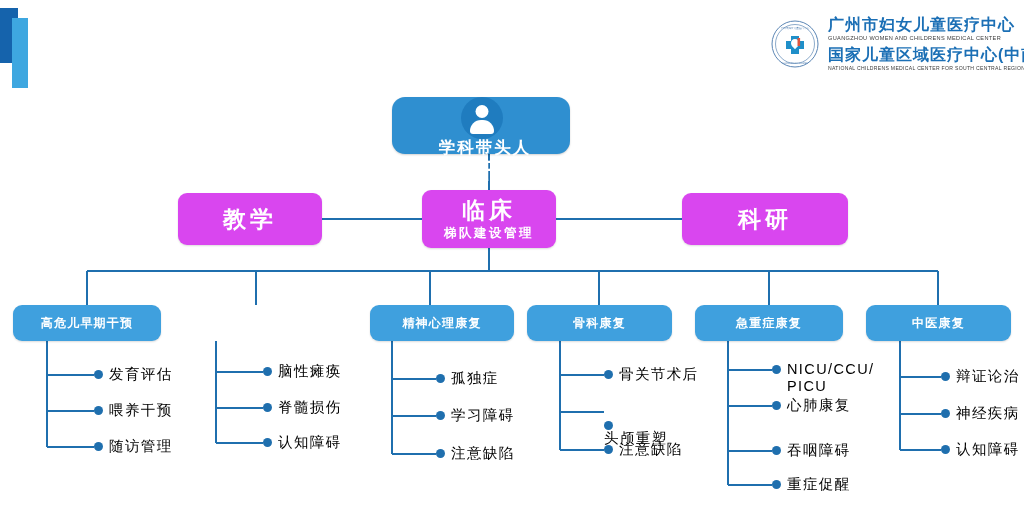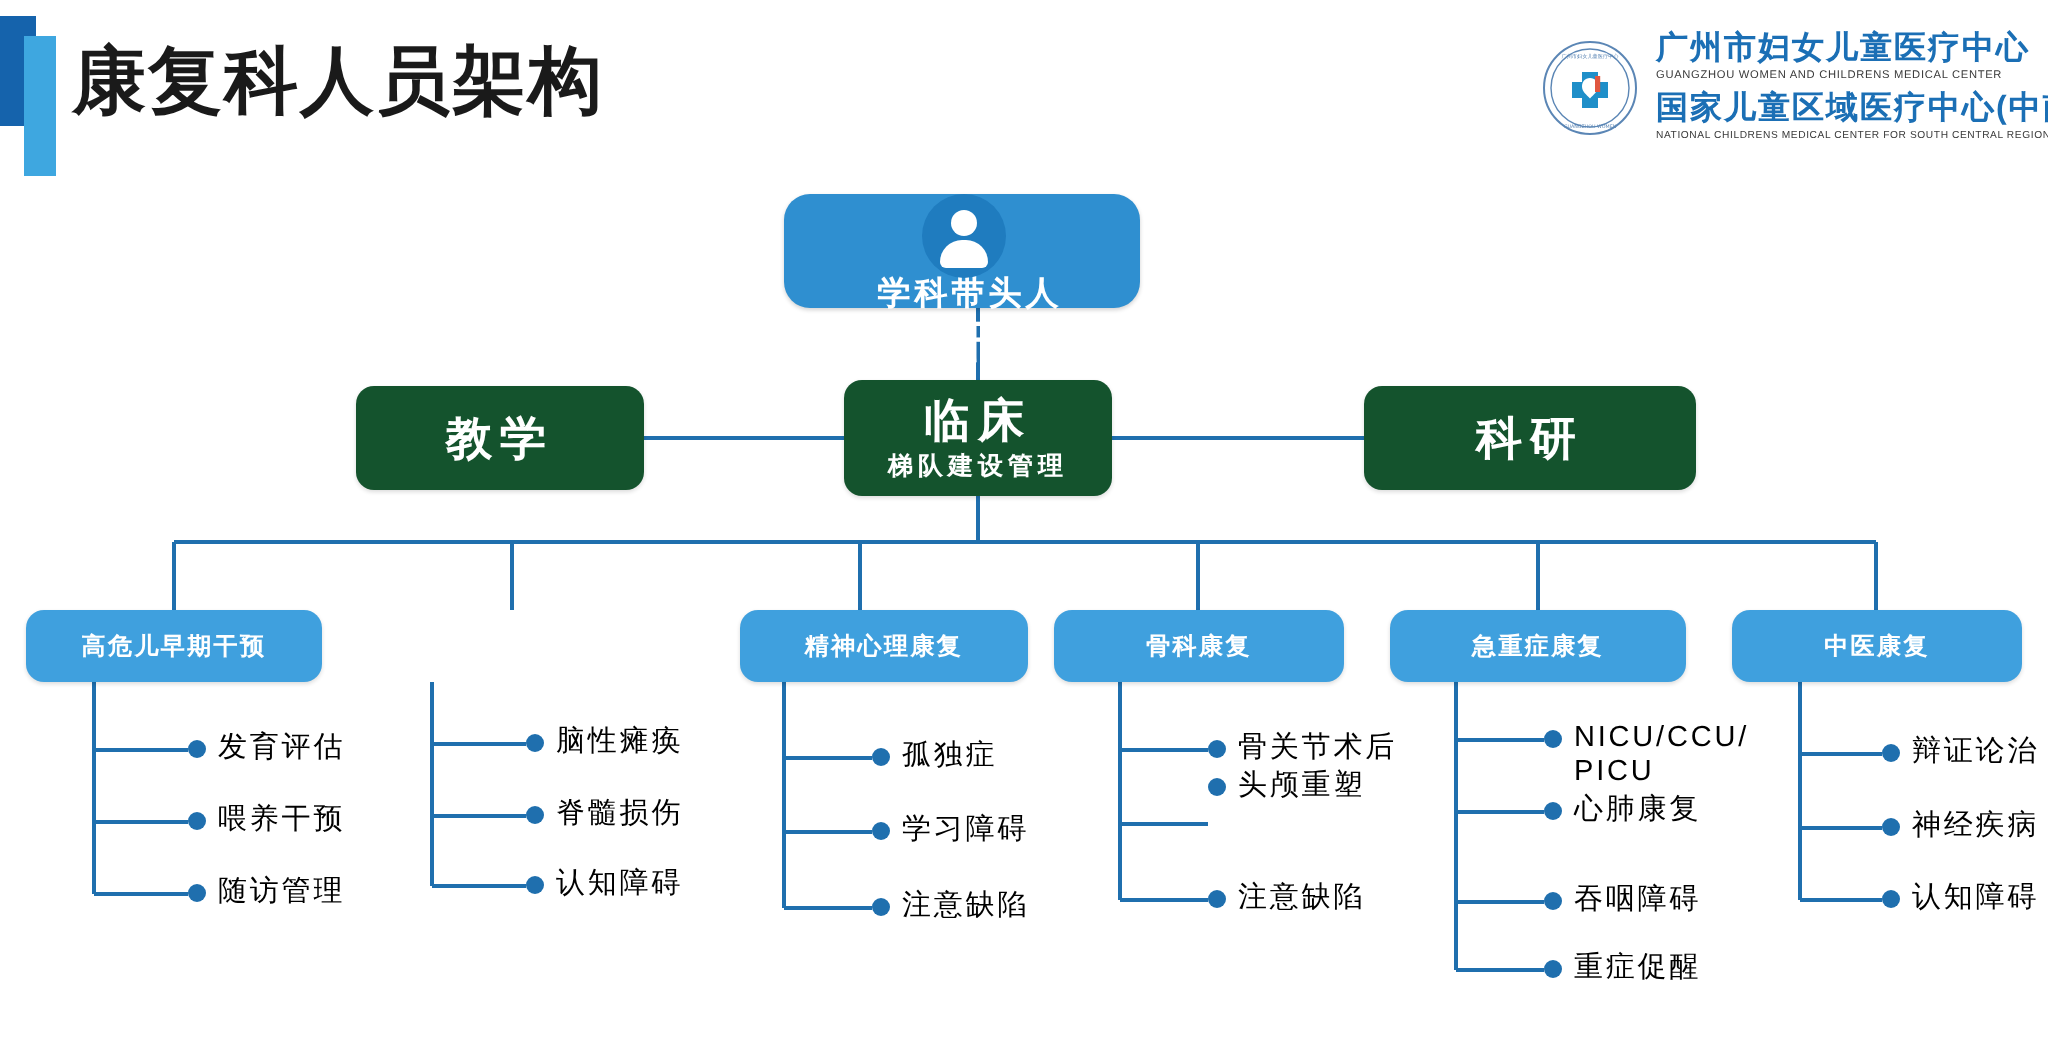--- a/index.html
+++ b/index.html
@@ -48,21 +48,21 @@
     position:relative;flex:0 0 42px;margin-right:7px;
   }
   .avatar::before{content:"";position:absolute;left:50%;top:8px;transform:translateX(-50%);
     width:13px;height:13px;border-radius:50%;background:#fff;}
   .avatar::after{content:"";position:absolute;left:50%;top:23px;transform:translateX(-50%);
     width:24px;height:14px;background:#fff;border-radius:11px 11px 3px 3px;}
   .leader-txt{display:flex;flex-direction:column;align-items:center;line-height:1;}
   .leader-role{font-size:16.5px;font-weight:bold;letter-spacing:2px;margin-bottom:4px;}
   .leader-name{font-size:22px;font-weight:bold;letter-spacing:2px;}
 
-  .lvl2{background:#14532d;border-radius:9px;box-shadow:0 1px 2px rgba(0,0,0,.14);}
+  .lvl2{background:#d946ef;border-radius:9px;box-shadow:0 1px 2px rgba(0,0,0,.14);}
   .n-teach{left:178px;top:193px;width:144px;height:52px;}
   .n-clin {left:422px;top:190px;width:134px;height:58px;}
   .n-res  {left:682px;top:193px;width:166px;height:52px;}
   .lvl2-main{font-size:23px;font-weight:bold;letter-spacing:4px;line-height:1.05;}
   .clin-main{font-size:23px;font-weight:bold;letter-spacing:4px;line-height:1.05;}
   .clin-sub{font-size:12.5px;font-weight:bold;letter-spacing:2.5px;margin-top:5px;line-height:1;}
 
   .cat{
     background:#3fa0de;border-radius:9px;height:36px;top:305px;
     box-shadow:0 1px 2px rgba(0,0,0,.14);
@@ -86,21 +86,20 @@
     flex:0 0 9px;margin-right:6px;margin-top:4px;
   }
 </style>
 </head>
 <body>
 
 <div class="stage">
 
   <div class="accent-dark"></div>
   <div class="accent-light"></div>
-  <div class="page-title">康复科人员架构</div>
 
   <div class="logo-wrap">
     <div class="logo-mark">
       <svg width="50" height="50" viewBox="0 0 50 50" aria-hidden="true">
         <circle cx="25" cy="25" r="23" fill="none" stroke="#5b86b5" stroke-width="1"></circle>
         <circle cx="25" cy="25" r="19.5" fill="none" stroke="#5b86b5" stroke-width="0.7"></circle>
         <path d="M21 17h8v5h5v8h-5v5h-8v-5h-5v-8h5z" fill="#1f8fc9"></path>
         <path d="M25 20c2.6 0 4 1.9 4 4.2 0 2.6-2.2 4-4 6-1.8-2-4-3.4-4-6 0-2.3 1.4-4.2 4-4.2z" fill="#ffffff"></path>
         <rect x="27.5" y="19" width="2.6" height="8" fill="#e0563f"></rect>
         <text x="25" y="10" font-size="2.6" fill="#5b86b5" text-anchor="middle" font-family="DejaVu Sans, sans-serif">广州市妇女儿童医疗中心</text>
@@ -239,21 +238,21 @@
   </div>
   <div class="leaf" style="left:436px;top:445px;">
     <span class="dot"></span>
     <span>注意缺陷</span>
   </div>
 
   <div class="leaf" style="left:604px;top:366px;">
     <span class="dot"></span>
     <span>骨关节术后</span>
   </div>
-  <div class="leaf" style="left:604px;top:385px;">
+  <div class="leaf" style="left:604px;top:417px;flex-direction:column;">
     <span class="dot"></span>
     <span>头颅重塑</span>
   </div>
   <div class="leaf" style="left:604px;top:441px;">
     <span class="dot"></span>
     <span>注意缺陷</span>
   </div>
 
   <div class="leaf" style="left:772px;top:361px;">
     <span class="dot"></span>

